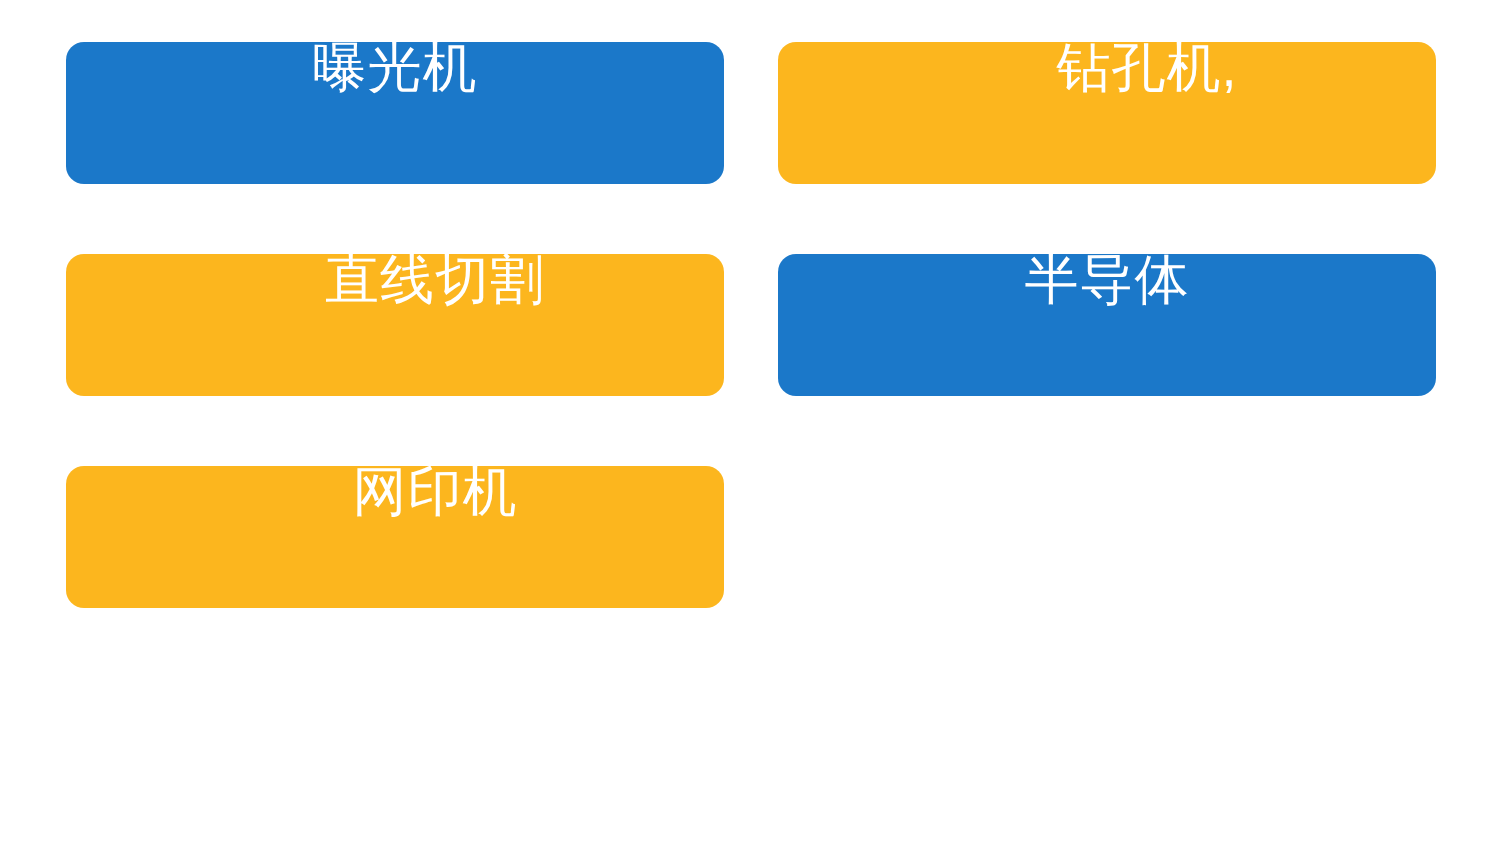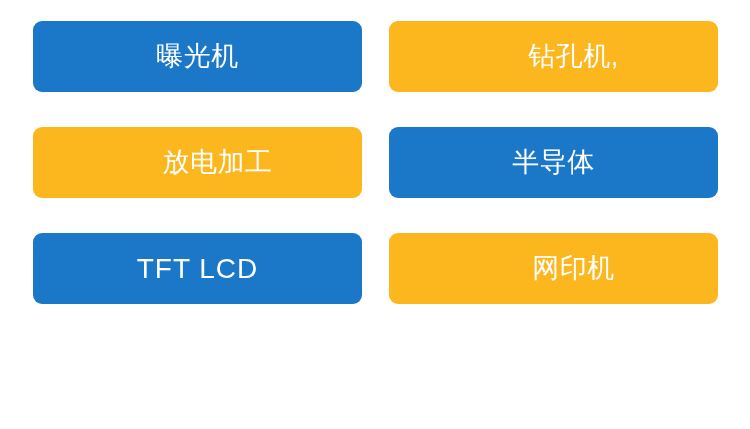--- a/index.html
+++ b/index.html
@@ -26,21 +26,20 @@
     display: grid;
     grid-template-columns: 329px 329px;
     grid-template-rows: repeat(4, 71px);
     column-gap: 27px;
     row-gap: 35px;
     width: 685px;
     height: 389px;
   }
   .tile {
     display: flex;
-    align-items: center;
     justify-content: center;
     border-radius: 9px;
     box-sizing: border-box;
     user-select: none;
     cursor: pointer;
     overflow: hidden;
   }
   .tile.blue {
     background: #1b78c9;
   }
@@ -71,30 +70,27 @@
     <div class="tile blue">
       <span class="tile-label">曝光机</span>
     </div>
 
     <div class="tile orange">
       <span class="tile-label">钻孔机,</span>
     </div>
 
 
     <div class="tile orange">
-      <span class="tile-label">放电加工</span>
+      <span class="tile-label">直线切割</span>
     </div>
 
     <div class="tile blue">
       <span class="tile-label">半导体</span>
     </div>
 
 
-    <div class="tile blue">
-      <span class="tile-label latin">TFT LCD</span>
-    </div>
 
     <div class="tile orange">
       <span class="tile-label">网印机</span>
     </div>
 
   </div>
 </div>
 
 </body></html>

